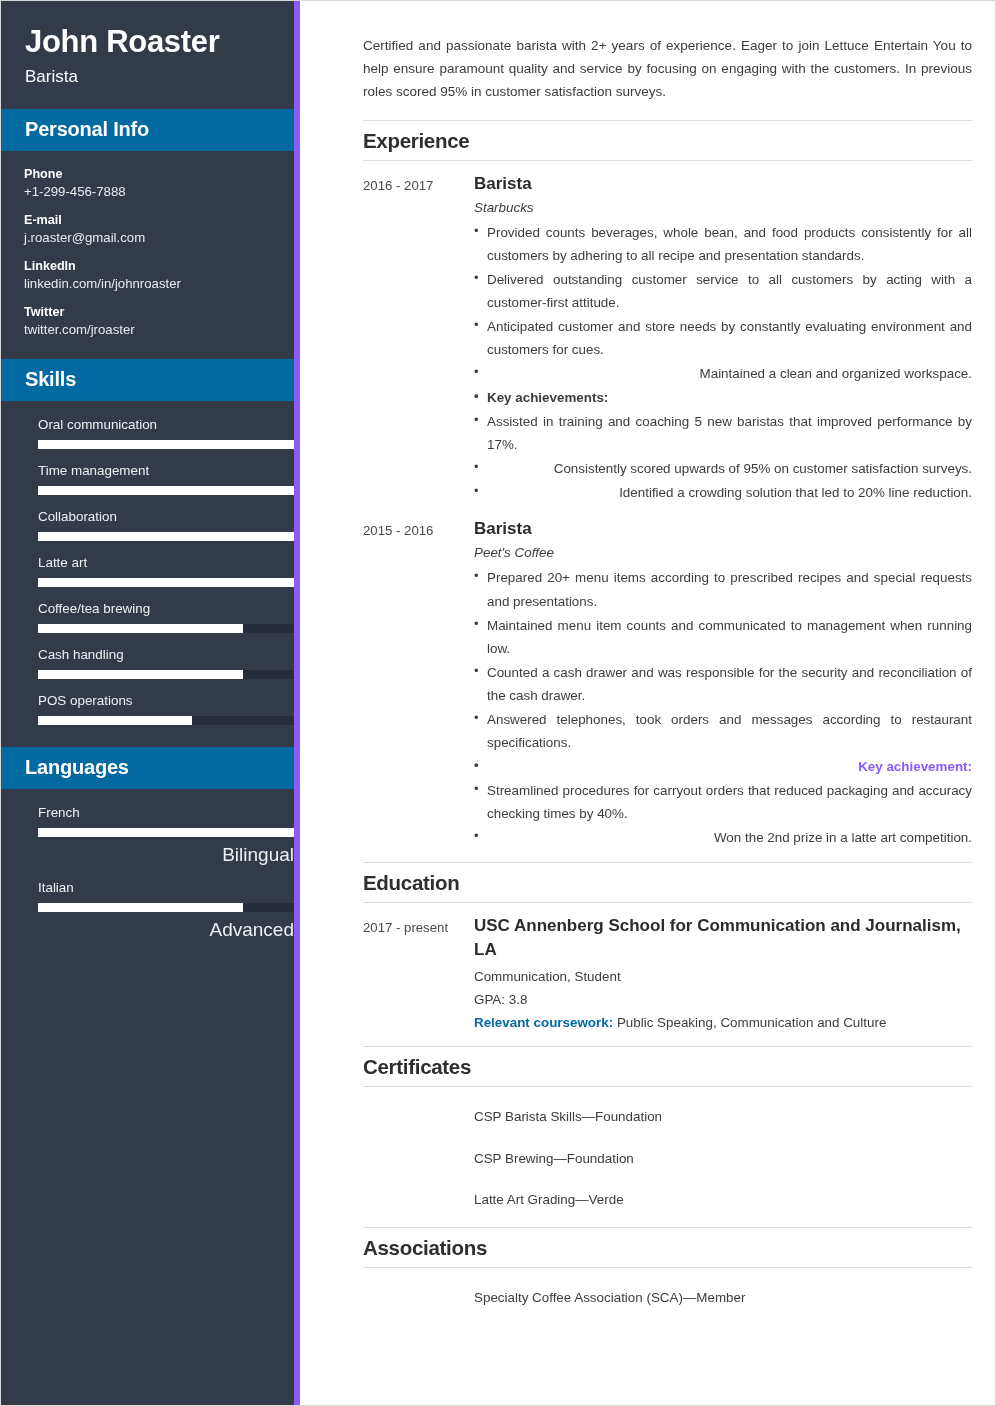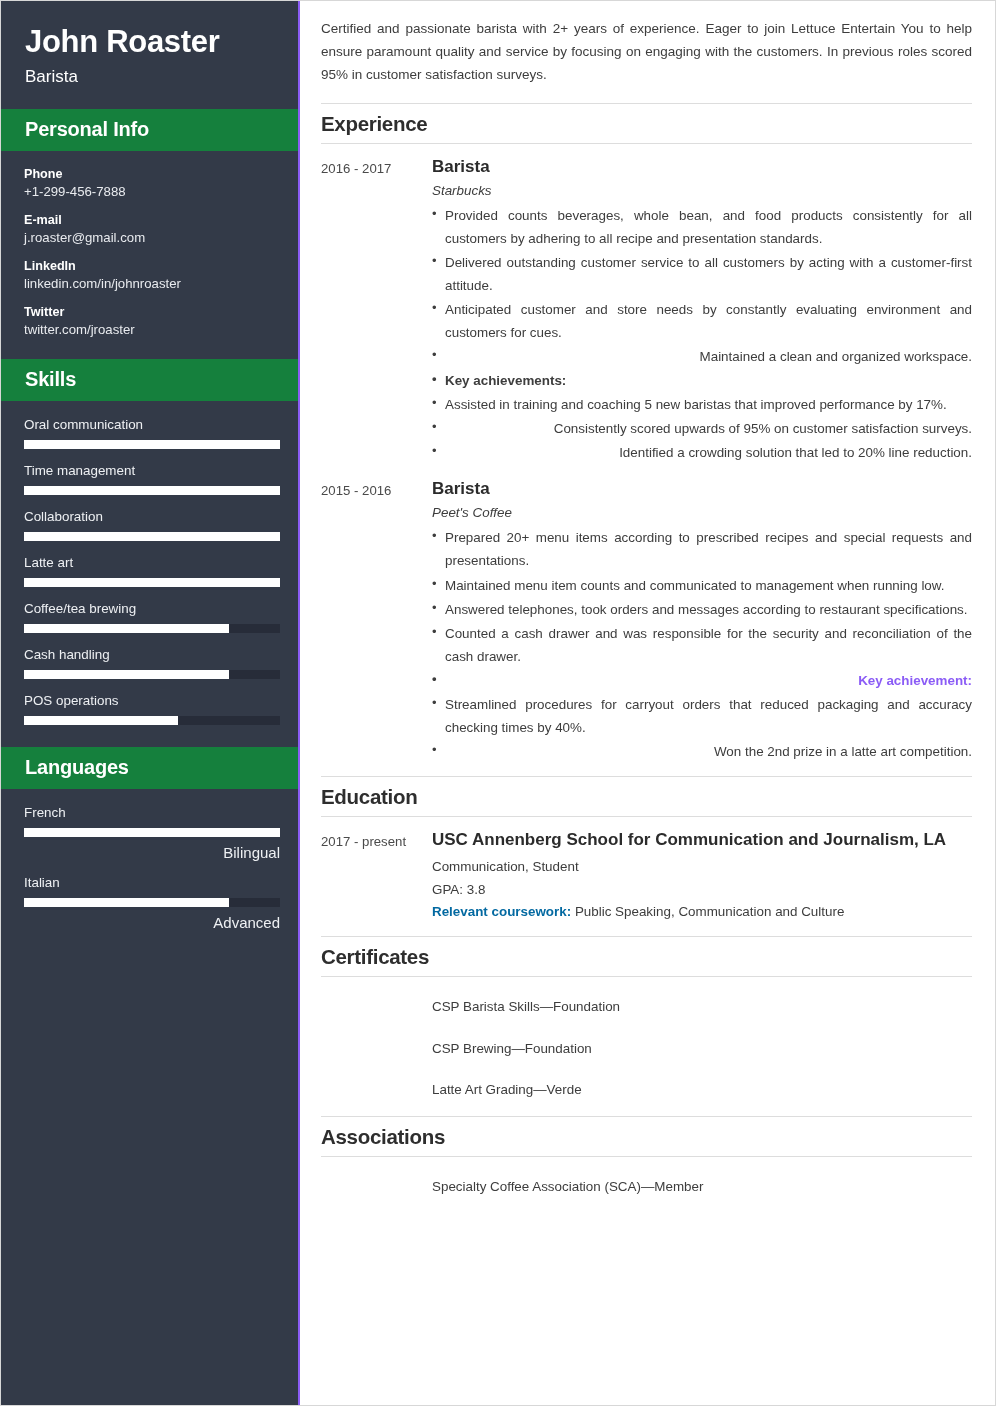--- a/index.html
+++ b/index.html
@@ -18,21 +18,21 @@
     display: flex;
     overflow: hidden;
   }
 
   
   .sidebar {
     width: 299px;
     flex: 0 0 299px;
     background: #333a48;
     color: #ffffff;
-    border-right: 2px solid #8b5cf6;
+    border-right: 6px solid #8b5cf6;
   }
 
   .name-block {
     padding: 24px 24px 22px 24px;
     background: #333a48;
   }
   .name {
     font-size: 31px;
     font-weight: bold;
     line-height: 1.12;
@@ -40,21 +40,21 @@
     color: #ffffff;
   }
   .job-title {
     margin-top: 7px;
     font-size: 17px;
     font-weight: normal;
     color: #ffffff;
   }
 
   .section-band {
-    background: #15803d;
+    background: #0369a1;
     padding: 9px 24px 10px 24px;
   }
   .section-band h2 {
     font-size: 20px;
     font-weight: bold;
     color: #ffffff;
     letter-spacing: -0.2px;
   }
 
   .sidebar-body {
@@ -66,48 +66,49 @@
     font-size: 12.6px;
     font-weight: bold;
     color: #ffffff;
     margin-bottom: 3px;
   }
   .contact-value {
     font-size: 13.2px;
     color: #e9ebef;
   }
 
-  .meter-item { margin-bottom: 14px; }
+  .meter-item { margin-bottom: 14px; margin-left: 14px; }
   .meter-label {
     font-size: 13.4px;
     color: #eef0f3;
     margin-bottom: 8px;
   }
   .meter-track {
     height: 9px;
     width: 256px;
     background: #272c39;
   }
   .meter-fill {
     height: 100%;
     background: #ffffff;
   }
   .meter-level {
     margin-top: 7px;
     width: 256px;
     text-align: right;
-    font-size: 15px;
+    font-size: 19px;
     color: #eef0f3;
   }
 
   
   .main {
     flex: 1 1 auto;
-    padding: 16px 23px 0 21px;
+    padding: 33px 23px 0 21px;
     color: #3b3b3b;
+    margin-left: 42px;
   }
 
   .summary {
     font-size: 13.5px;
     line-height: 1.72;
     text-align: justify;
     color: #3d3d3d;
     margin-bottom: 16px;
   }
 
@@ -334,22 +335,22 @@
       </div>
 
       <div class="entry">
         <div class="entry-date">2015 - 2016</div>
         <div class="entry-body">
           <div class="entry-title">Barista</div>
           <div class="entry-subtitle">Peet's Coffee</div>
           <ul class="bullets">
             <li>Prepared 20+ menu items according to prescribed recipes and special requests and presentations.</li>
             <li>Maintained menu item counts and communicated to management when running low.</li>
+            <li>Counted a cash drawer and was responsible for the security and reconciliation of the cash drawer.</li>
             <li>Answered telephones, took orders and messages according to restaurant specifications.</li>
-            <li>Counted a cash drawer and was responsible for the security and reconciliation of the cash drawer.</li>
             <li class="strong plain">Key achievement:</li>
             <li>Streamlined procedures for carryout orders that reduced packaging and accuracy checking times by 40%.</li>
             <li class="plain">Won the 2nd prize in a latte art competition.</li>
           </ul>
         </div>
       </div>
     </section>
 
     <section class="section">
       <div class="section-head">

